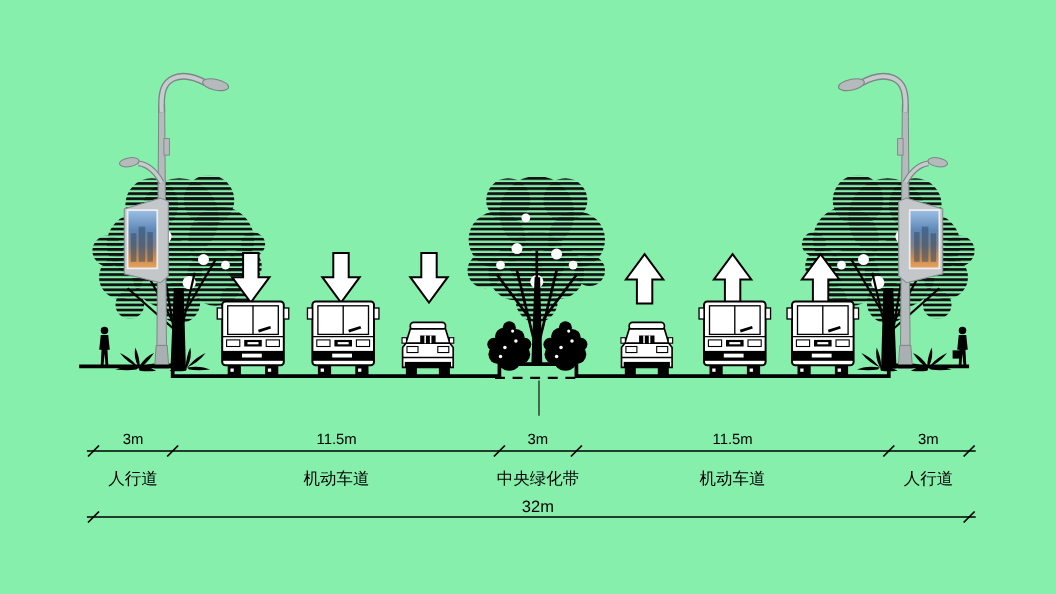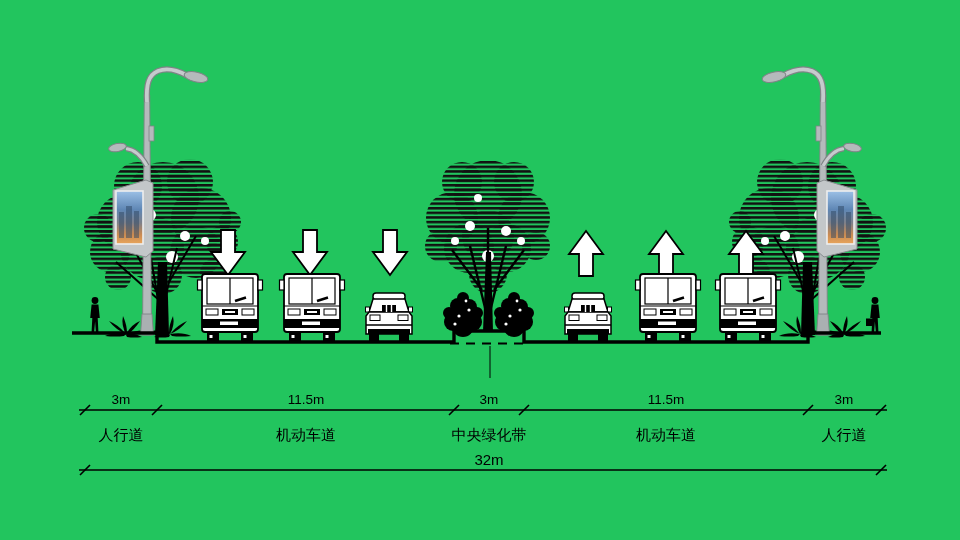--- a/index.html
+++ b/index.html
@@ -1,16 +1,16 @@
 <!DOCTYPE html>
 <html><head>
 <meta charset="utf-8">
 <style>
   html,body{margin:0;padding:0;background:#ffffff;}
-  #stage{position:relative;width:960px;height:540px;background:#22c55e;overflow:hidden;
+  #stage{position:relative;width:960px;height:540px;background:#86efac;overflow:hidden;
          font-family:"Liberation Sans",sans-serif;}
   svg text{font-family:"Liberation Sans",sans-serif;fill:#000;}
   .dimtxt{font-size:13.5px;}
   .nametxt{font-size:15px;}
   .totaltxt{font-size:15px;}
 </style>
 </head>
 <body>
 
 <div id="stage">

